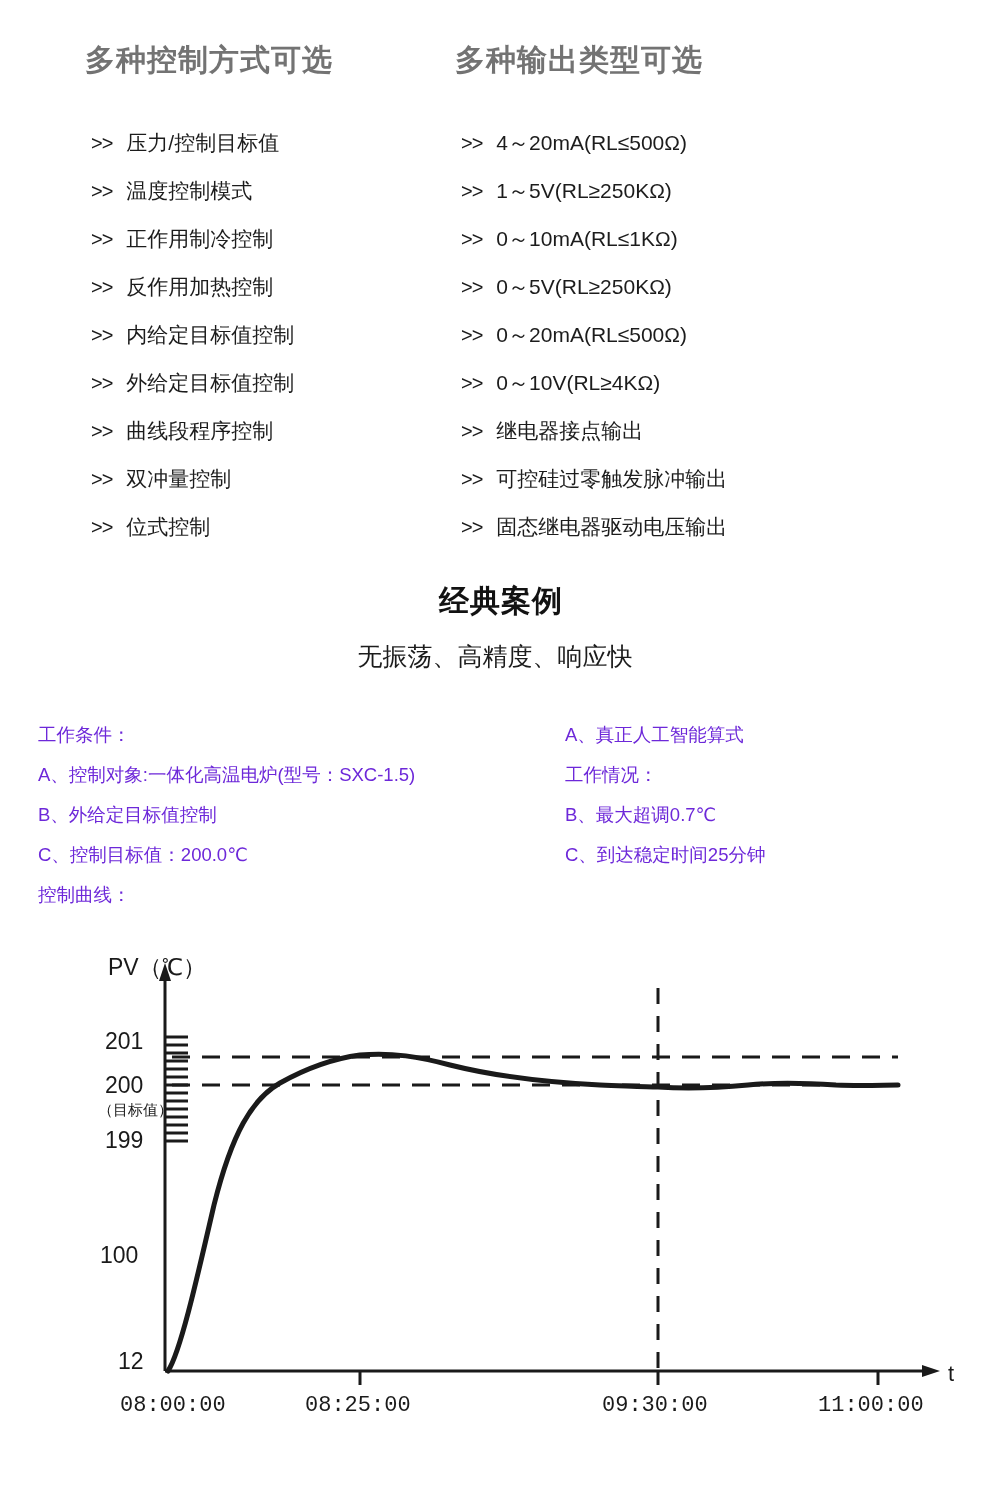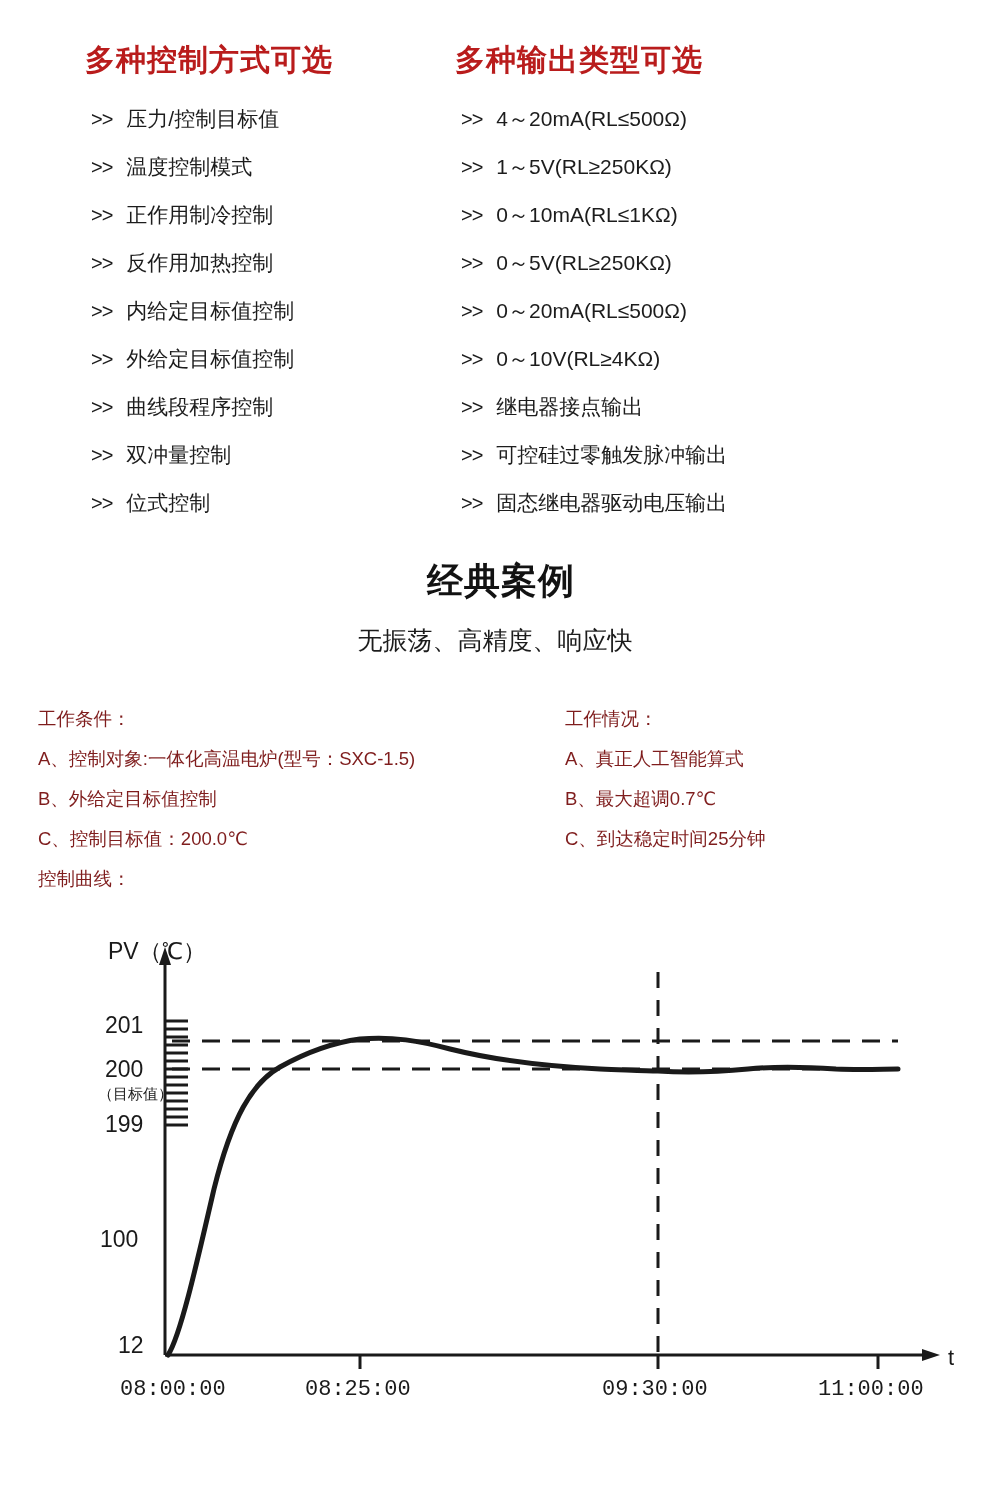--- a/index.html
+++ b/index.html
@@ -29,22 +29,22 @@
     padding-left: 85px;
   }
   .feat-col.right {
     width: 560px;
     padding-left: 25px;
   }
   .feat-title {
     font-size: 30px;
     font-weight: bold;
     letter-spacing: 1px;
-    margin-bottom: 14px;
-    color: #b91c1c;
+    margin-bottom: 38px;
+    color: #737373;
   }
   .feat-col.left .feat-title { padding-left: 0px; }
   .feat-col.right .feat-title { padding-left: 0px; }
 
   .feat-item {
     display: flex;
     align-items: baseline;
     font-size: 21px;
     line-height: 48px;
     color: #1c1c1c;
@@ -60,39 +60,39 @@
   .feat-text {
     white-space: nowrap;
   }
 
   
   .case-head {
     text-align: center;
     margin-top: 30px;
   }
   .case-title {
-    font-size: 36px;
+    font-size: 30px;
     font-weight: bold;
     color: #121212;
     letter-spacing: 1px;
     padding-left: 12px;
   }
   .case-sub {
     font-size: 25px;
     margin-top: 18px;
     color: #1c1c1c;
   }
 
   
   .conds {
     display: flex;
     margin-top: 42px;
     font-size: 18.5px;
     line-height: 40px;
-    color: #7f1d1d;
+    color: #6d28d9;
   }
   .conds .c-left {
     width: 535px;
     padding-left: 38px;
     box-sizing: border-box;
   }
   .conds .c-right {
     width: 455px;
     padding-left: 30px;
     box-sizing: border-box;
@@ -205,22 +205,22 @@
 
 <div class="conds">
   <div class="c-left">
     <div class="cond-line">工作条件：</div>
     <div class="cond-line">A、控制对象:一体化高温电炉(型号：SXC-1.5)</div>
     <div class="cond-line">B、外给定目标值控制</div>
     <div class="cond-line">C、控制目标值：200.0℃</div>
     <div class="cond-line">控制曲线：</div>
   </div>
   <div class="c-right">
+    <div class="cond-line">A、真正人工智能算式</div>
     <div class="cond-line">工作情况：</div>
-    <div class="cond-line">A、真正人工智能算式</div>
     <div class="cond-line">B、最大超调0.7℃</div>
     <div class="cond-line">C、到达稳定时间25分钟</div>
   </div>
 </div>
 
 <div class="chart-wrap">
   <svg class="chart-svg" width="990" height="500" viewBox="0 0 990 500">
 
     <line x1="165" y1="45" x2="165" y2="438" stroke="#1a1a1a" stroke-width="3"></line>
     <polygon points="165,30 159,48 171,48" fill="#1a1a1a"></polygon>

